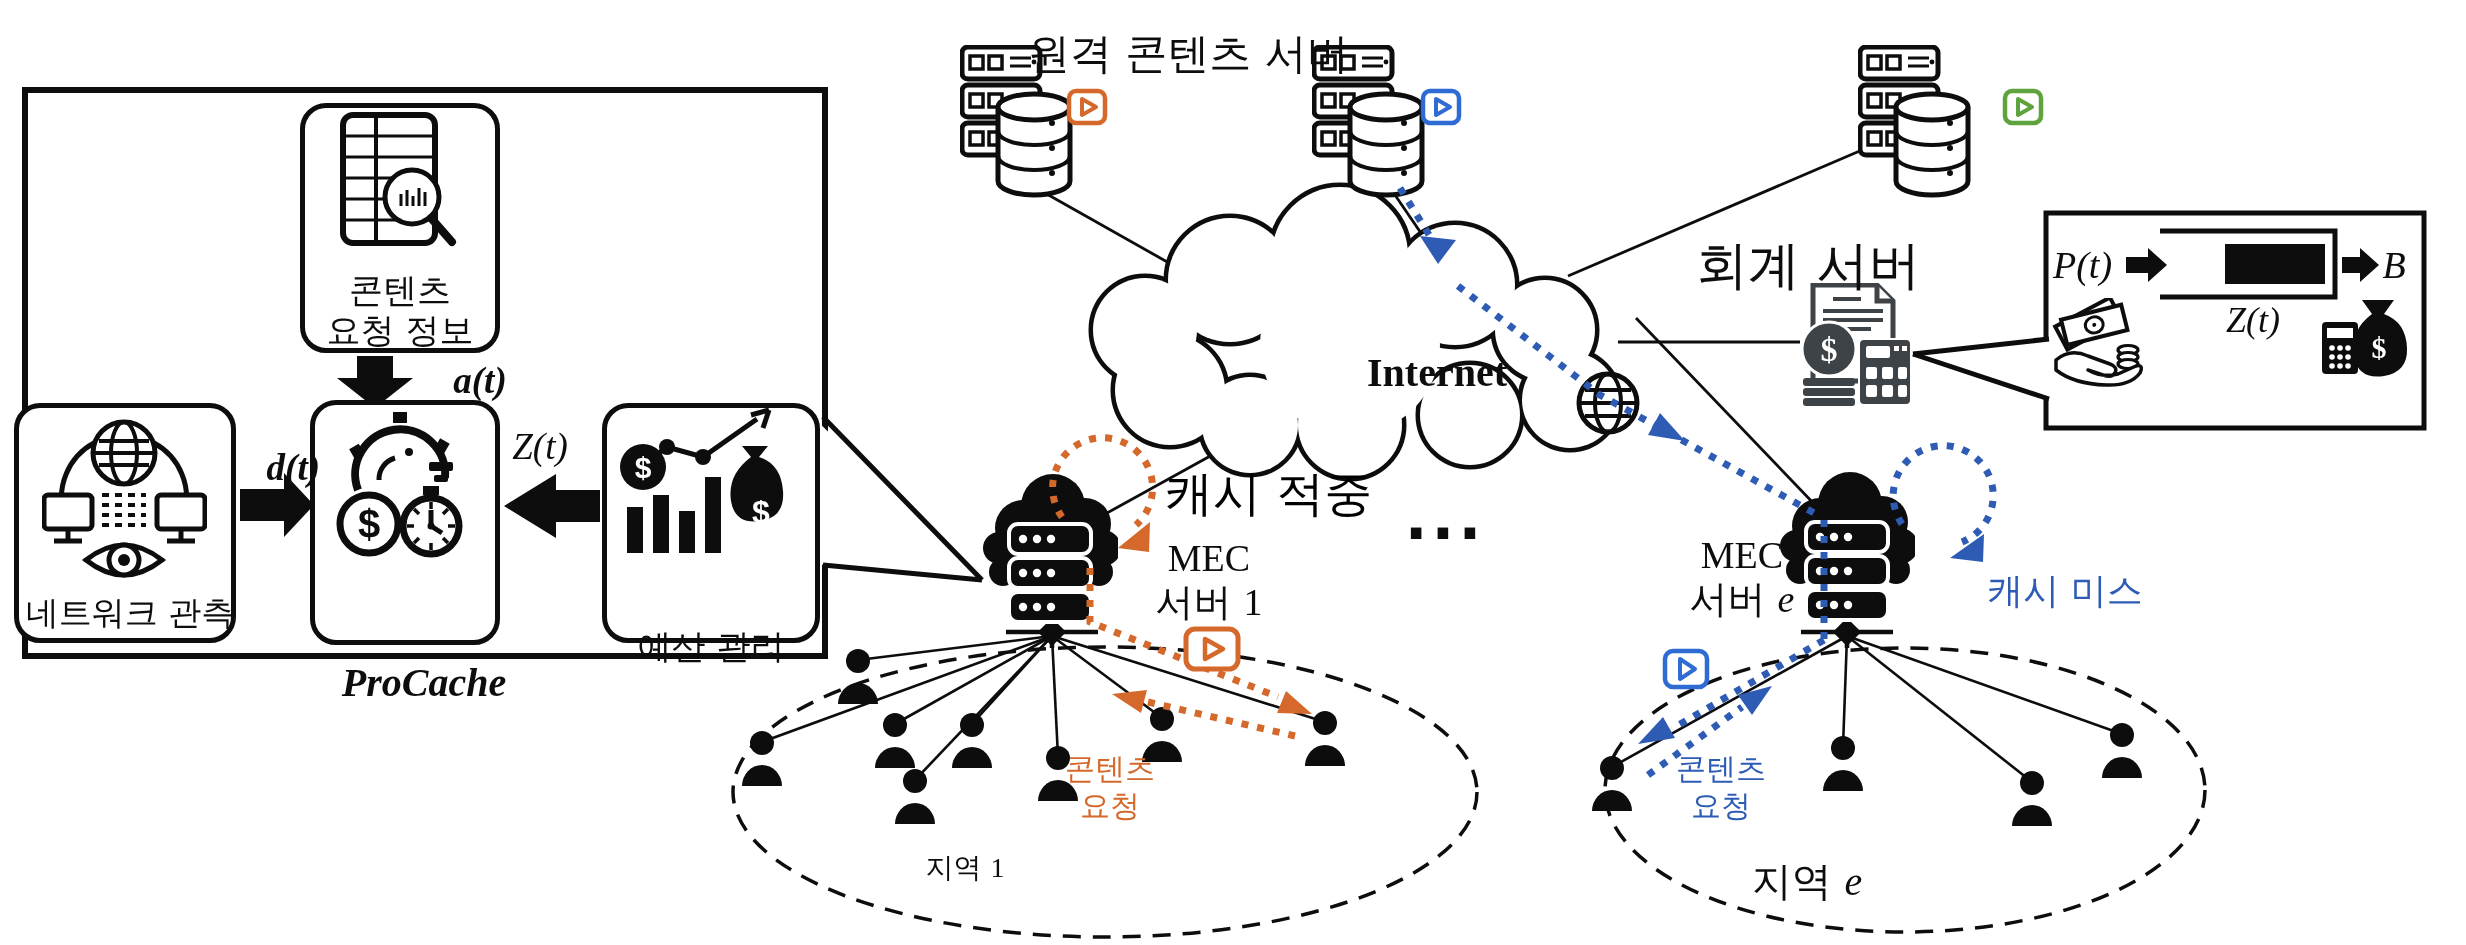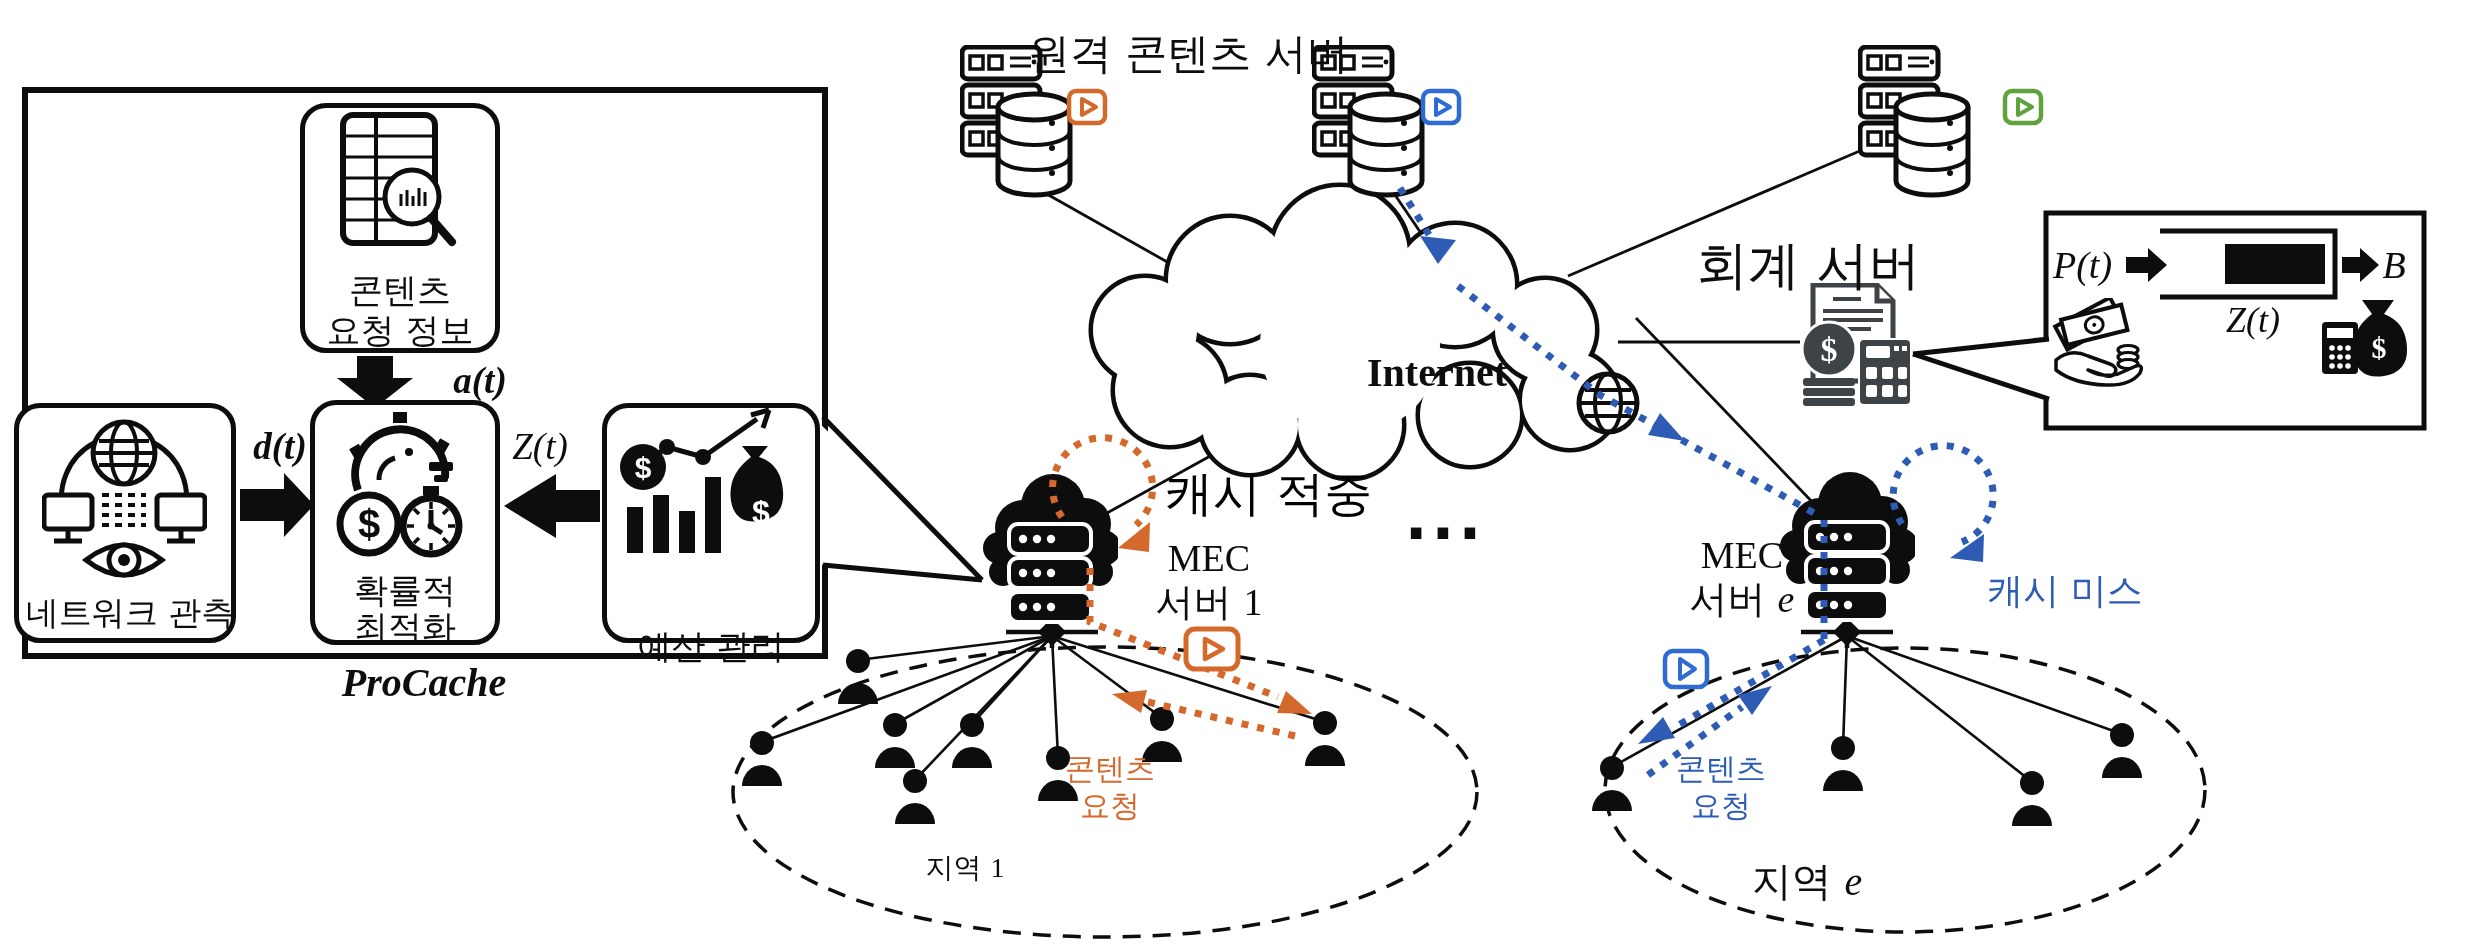--- a/index.html
+++ b/index.html
@@ -536,27 +536,23 @@
 
   <div class="lb math" style="left:2040px;top:244px;width:85px;font-size:38px;">P(t)</div>
   <div class="lb math" style="left:2203px;top:300px;width:100px;font-size:36px;">Z(t)</div>
   <div class="lb math" style="left:2372px;top:244px;width:44px;font-size:38px;">B</div>
 
   <div class="lb kor" style="left:310px;top:270px;width:180px;font-size:34px;line-height:40px;">
     <div>콘텐츠</div>
       <div>요청 정보</div>
   </div>
   <div class="lb kor" style="left:20px;top:594px;width:220px;font-size:33px;">네트워크 관측</div>
-  <div class="lb kor" style="left:318px;top:572px;width:174px;font-size:34px;line-height:37px;">
-    <div>확률적</div>
-      <div>최적화</div>
-  </div>
   <div class="lb kor" style="left:610px;top:627px;width:202px;font-size:34px;">예산 관리</div>
   <div class="lb mathb" style="left:430px;top:360px;width:100px;font-size:37px;">a(t)</div>
-  <div class="lb mathb" style="left:240px;top:426px;width:80px;font-size:37px;">d(t)</div>
+  <div class="lb mathb" style="left:240px;top:447px;width:80px;font-size:37px;text-align:right;">d(t)</div>
   <div class="lb math" style="left:500px;top:426px;width:80px;font-size:37px;">Z(t)</div>
   <div class="lb mathb" style="left:324px;top:660px;width:200px;font-size:40px;">ProCache</div>
 
   <div class="lb" style="left:1147px;top:536px;width:124px;font-size:38px;line-height:44px;">
     <div class="serif">MEC</div>
     <div class="kor"><span>서버</span> <span class="serif">1</span></div>
   </div>
   <div class="lb kor" style="left:1165px;top:466px;width:175px;font-size:48px;color:#000000;">캐시 적중</div>
   <div class="lb kor" style="left:1060px;top:750px;width:100px;font-size:30px;line-height:37px;color:#D4692B;">
     <div>콘텐츠</div>

